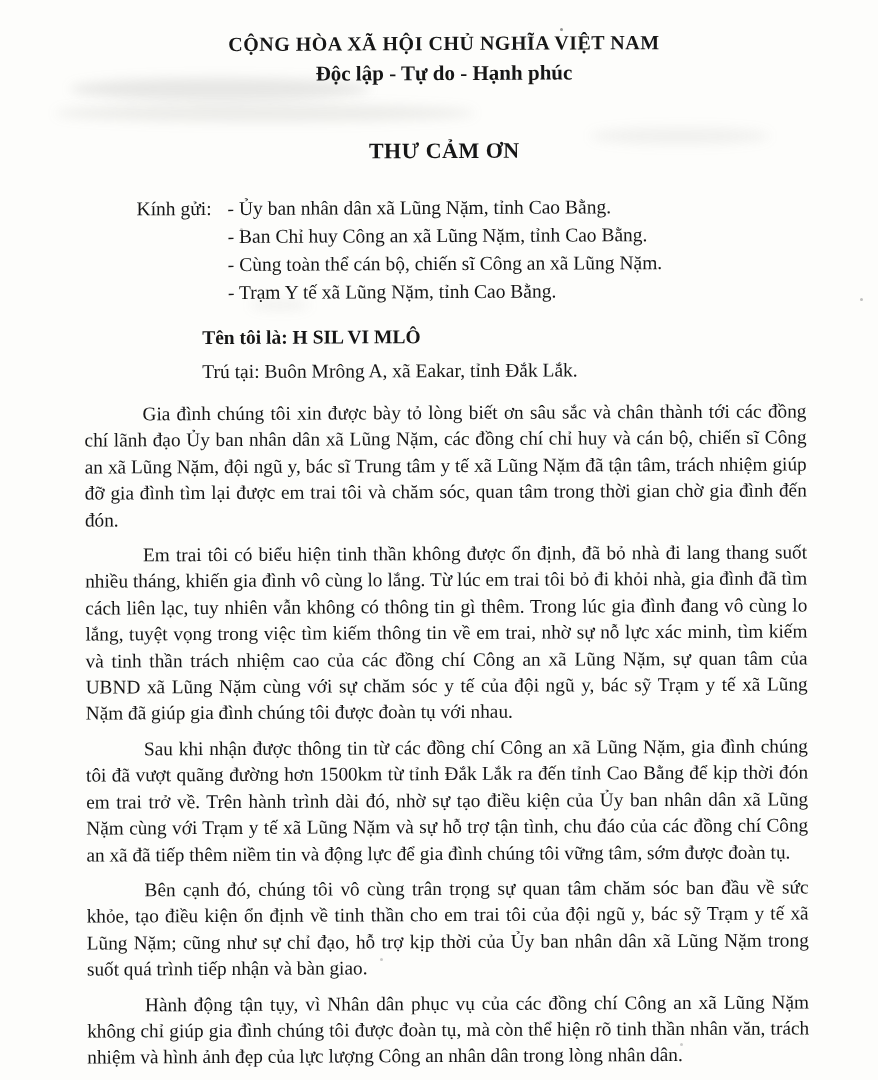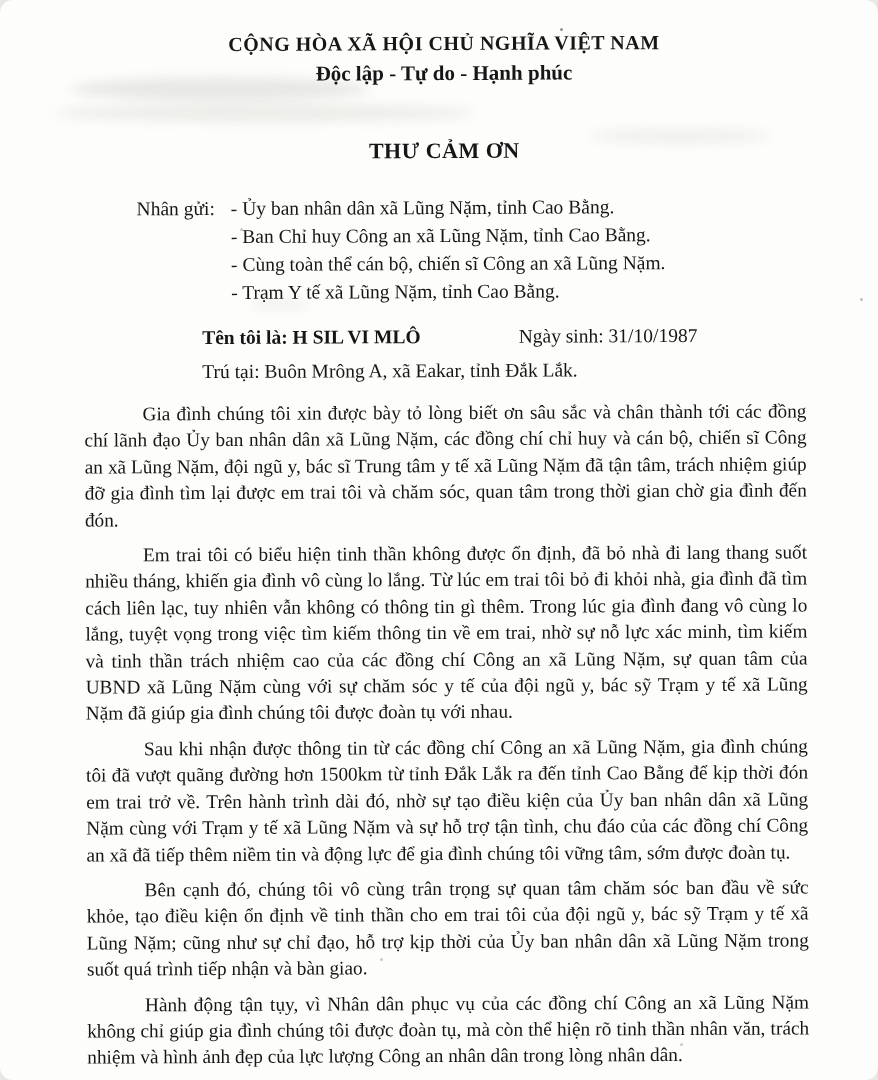--- a/index.html
+++ b/index.html
@@ -9,21 +9,20 @@
   }
   .page {
     position: relative;
     width: 878px;
     height: 1080px;
     margin: 0 auto;
     background: #fdfdfb;
     overflow: hidden;
     font-family: "Liberation Serif", "DejaVu Serif", serif;
     color: #161616;
-    border-radius: 13px;
   }
   
   .smudge {
     position: absolute;
     border-radius: 50%;
     filter: blur(6px);
     pointer-events: none;
   }
   .smudge-1 { left: 70px;  top: 78px;  width: 300px; height: 22px; background: rgba(120,120,118,0.16); }
   .smudge-2 { left: 55px;  top: 104px; width: 420px; height: 18px; background: rgba(120,120,118,0.13); }
@@ -115,33 +114,32 @@
   <div class="content">
 
     <div class="nat-header">
       <div class="line1">CỘNG HÒA XÃ HỘI CHỦ NGHĨA VIỆT NAM</div>
       <div class="line2">Độc lập - Tự do - Hạnh phúc</div>
     </div>
 
     <div class="letter-title">THƯ CẢM ƠN</div>
 
     <div class="salutation">
-      <div class="label">Nhân gửi:</div>
+      <div class="label">Kính gửi:</div>
       <div class="recipients">
         <div>- Ủy ban nhân dân xã Lũng Nặm, tỉnh Cao Bằng.</div>
         <div>- Ban Chỉ huy Công an xã Lũng Nặm, tỉnh Cao Bằng.</div>
         <div>- Cùng toàn thể cán bộ, chiến sĩ Công an xã Lũng Nặm.</div>
         <div>- Trạm Y tế xã Lũng Nặm, tỉnh Cao Bằng.</div>
       </div>
     </div>
 
     <div class="sender">
       <div class="row1">
         <span class="name-line">Tên tôi là: H SIL VI MLÔ</span>
-        <span class="dob-line">Ngày sinh: 31/10/1987</span>
       </div>
       <div class="address-line">Trú tại: Buôn Mrông A, xã Eakar, tỉnh Đắk Lắk.</div>
     </div>
 
     <div class="body-text">
       <p>Gia đình chúng tôi xin được bày tỏ lòng biết ơn sâu sắc và chân thành tới các đồng chí lãnh đạo Ủy ban nhân dân xã Lũng Nặm, các đồng chí chỉ huy và cán bộ, chiến sĩ Công an xã Lũng Nặm, đội ngũ y, bác sĩ Trung tâm y tế xã Lũng Nặm đã tận tâm, trách nhiệm giúp đỡ gia đình tìm lại được em trai tôi và chăm sóc, quan tâm trong thời gian chờ gia đình đến đón.</p>
       <p>Em trai tôi có biểu hiện tinh thần không được ổn định, đã bỏ nhà đi lang thang suốt nhiều tháng, khiến gia đình vô cùng lo lắng. Từ lúc em trai tôi bỏ đi khỏi nhà, gia đình đã tìm cách liên lạc, tuy nhiên vẫn không có thông tin gì thêm. Trong lúc gia đình đang vô cùng lo lắng, tuyệt vọng trong việc tìm kiếm thông tin về em trai, nhờ sự nỗ lực xác minh, tìm kiếm và tinh thần trách nhiệm cao của các đồng chí Công an xã Lũng Nặm, sự quan tâm của UBND xã Lũng Nặm cùng với sự chăm sóc y tế của đội ngũ y, bác sỹ Trạm y tế xã Lũng Nặm đã giúp gia đình chúng tôi được đoàn tụ với nhau.</p>
       <p>Sau khi nhận được thông tin từ các đồng chí Công an xã Lũng Nặm, gia đình chúng tôi đã vượt quãng đường hơn 1500km từ tỉnh Đắk Lắk ra đến tỉnh Cao Bằng để kịp thời đón em trai trở về. Trên hành trình dài đó, nhờ sự tạo điều kiện của Ủy ban nhân dân xã Lũng Nặm cùng với Trạm y tế xã Lũng Nặm và sự hỗ trợ tận tình, chu đáo của các đồng chí Công an xã đã tiếp thêm niềm tin và động lực để gia đình chúng tôi vững tâm, sớm được đoàn tụ.</p>
       <p>Bên cạnh đó, chúng tôi vô cùng trân trọng sự quan tâm chăm sóc ban đầu về sức khỏe, tạo điều kiện ổn định về tinh thần cho em trai tôi của đội ngũ y, bác sỹ Trạm y tế xã Lũng Nặm; cũng như sự chỉ đạo, hỗ trợ kịp thời của Ủy ban nhân dân xã Lũng Nặm trong suốt quá trình tiếp nhận và bàn giao.</p>
       <p>Hành động tận tụy, vì Nhân dân phục vụ của các đồng chí Công an xã Lũng Nặm không chỉ giúp gia đình chúng tôi được đoàn tụ, mà còn thể hiện rõ tinh thần nhân văn, trách nhiệm và hình ảnh đẹp của lực lượng Công an nhân dân trong lòng nhân dân.</p>

